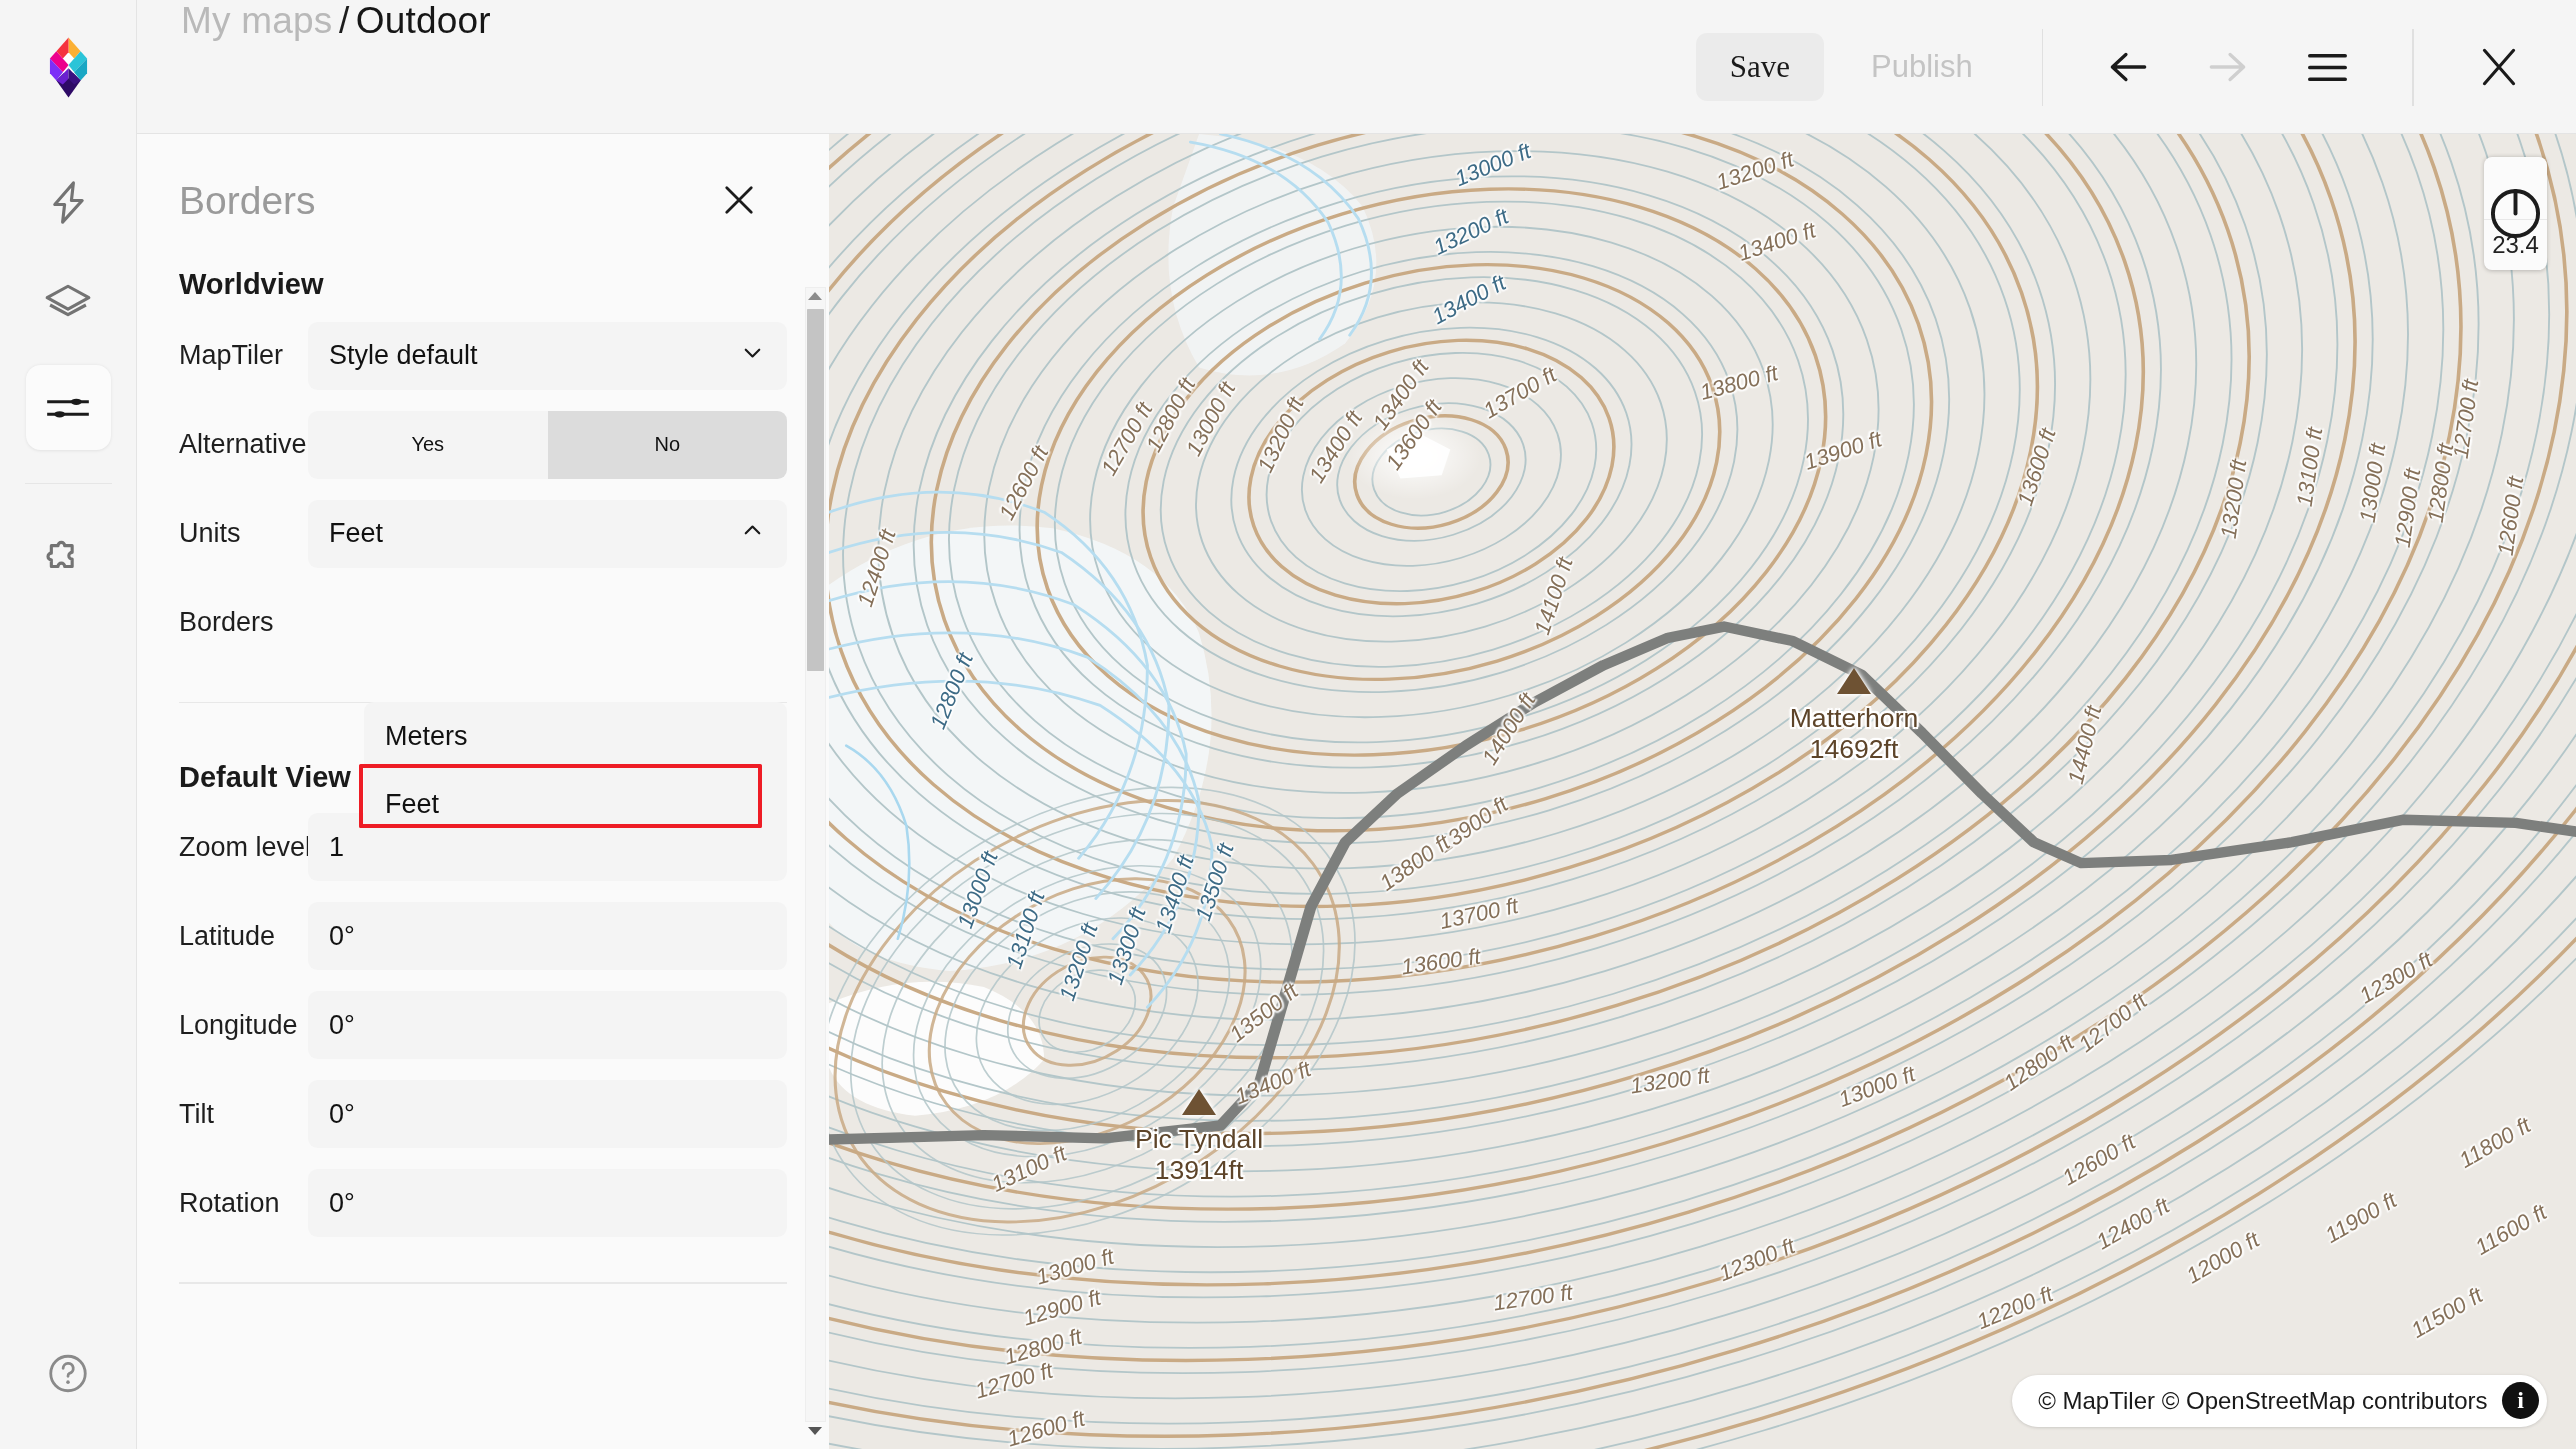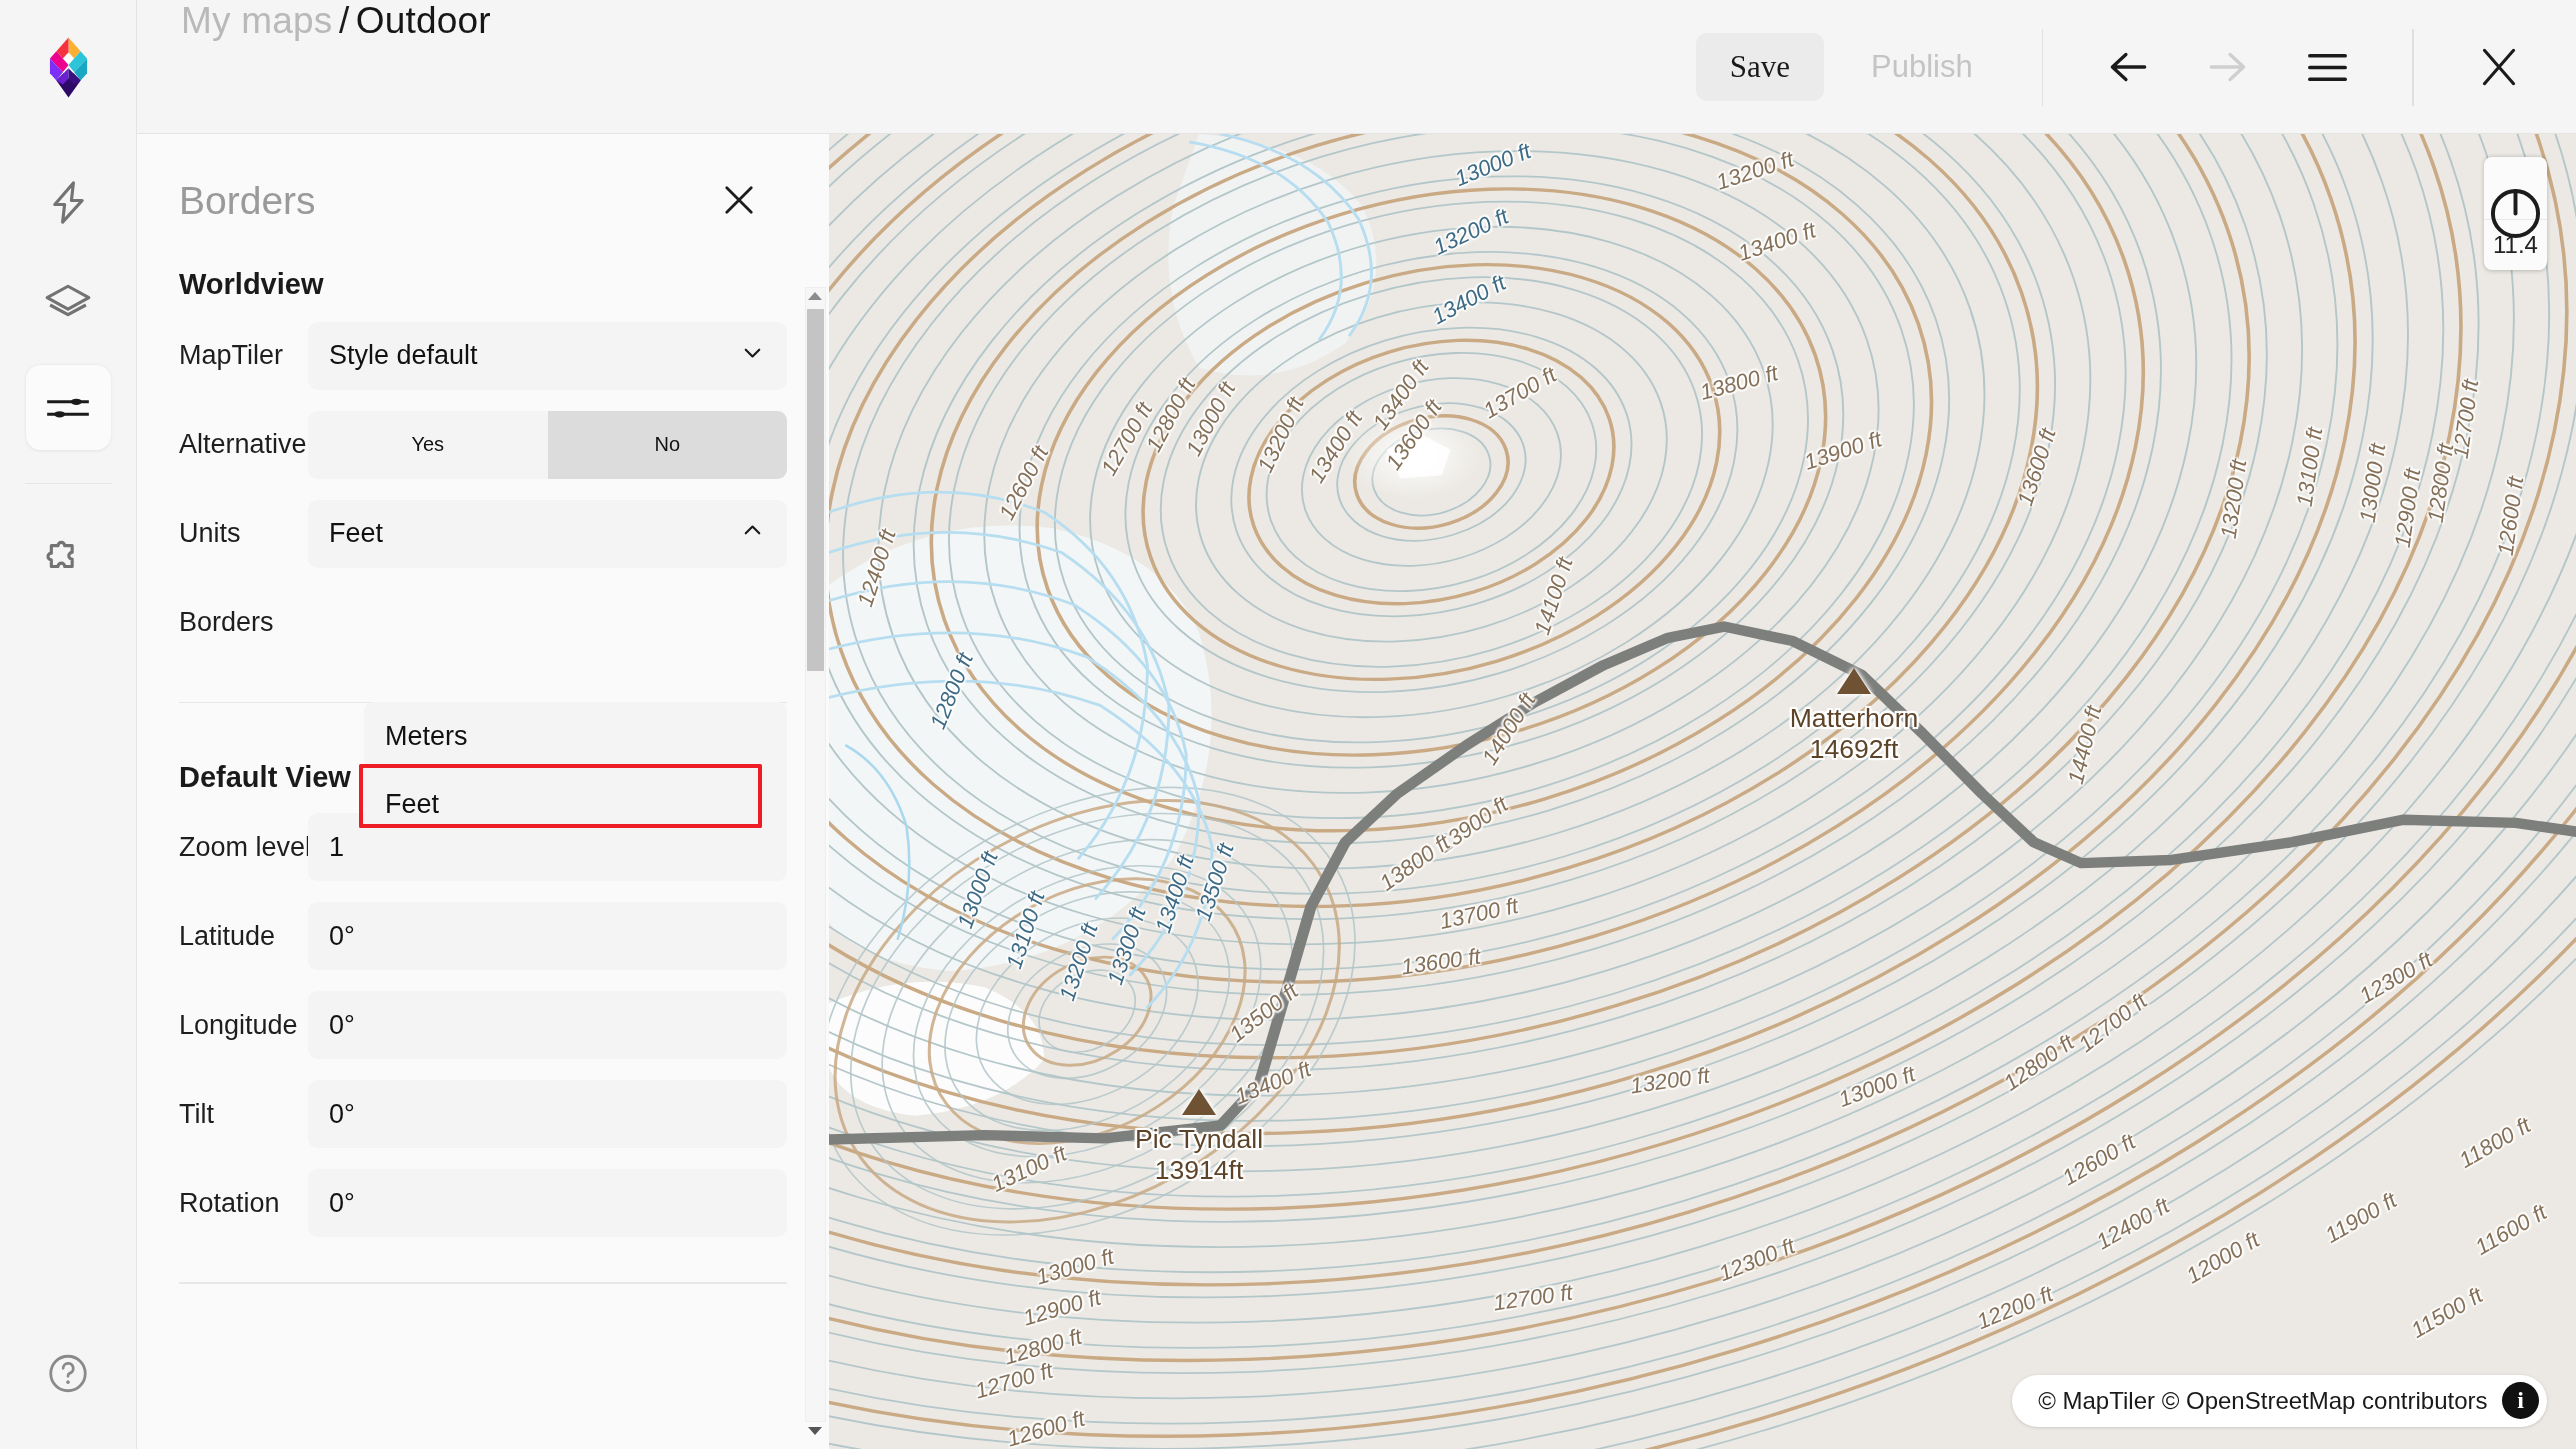--- a/index.html
+++ b/index.html
@@ -644,21 +644,21 @@
           </div>
         </div>
 
       <div class="map-ctrl">
         <div class="map-ctrl-top">
           <svg width="42" height="42" viewBox="0 0 24 24">
             <circle cx="12" cy="12" r="8.6" fill="none" stroke="#1c1c1c" stroke-width="1.5"></circle>
             <path d="M12 3.4 V12" stroke="#1c1c1c" stroke-width="1.5" stroke-linecap="round"></path>
           </svg>
         </div>
-        <div class="map-ctrl-zoom">11.4</div>
+        <div class="map-ctrl-zoom">23.4</div>
       </div>
 
       <div class="attrib">
         <span class="attrib-text">© MapTiler © OpenStreetMap contributors</span>
         <span class="attrib-i">i</span>
       </div>
     </div>
   </div>
 </div>
 

